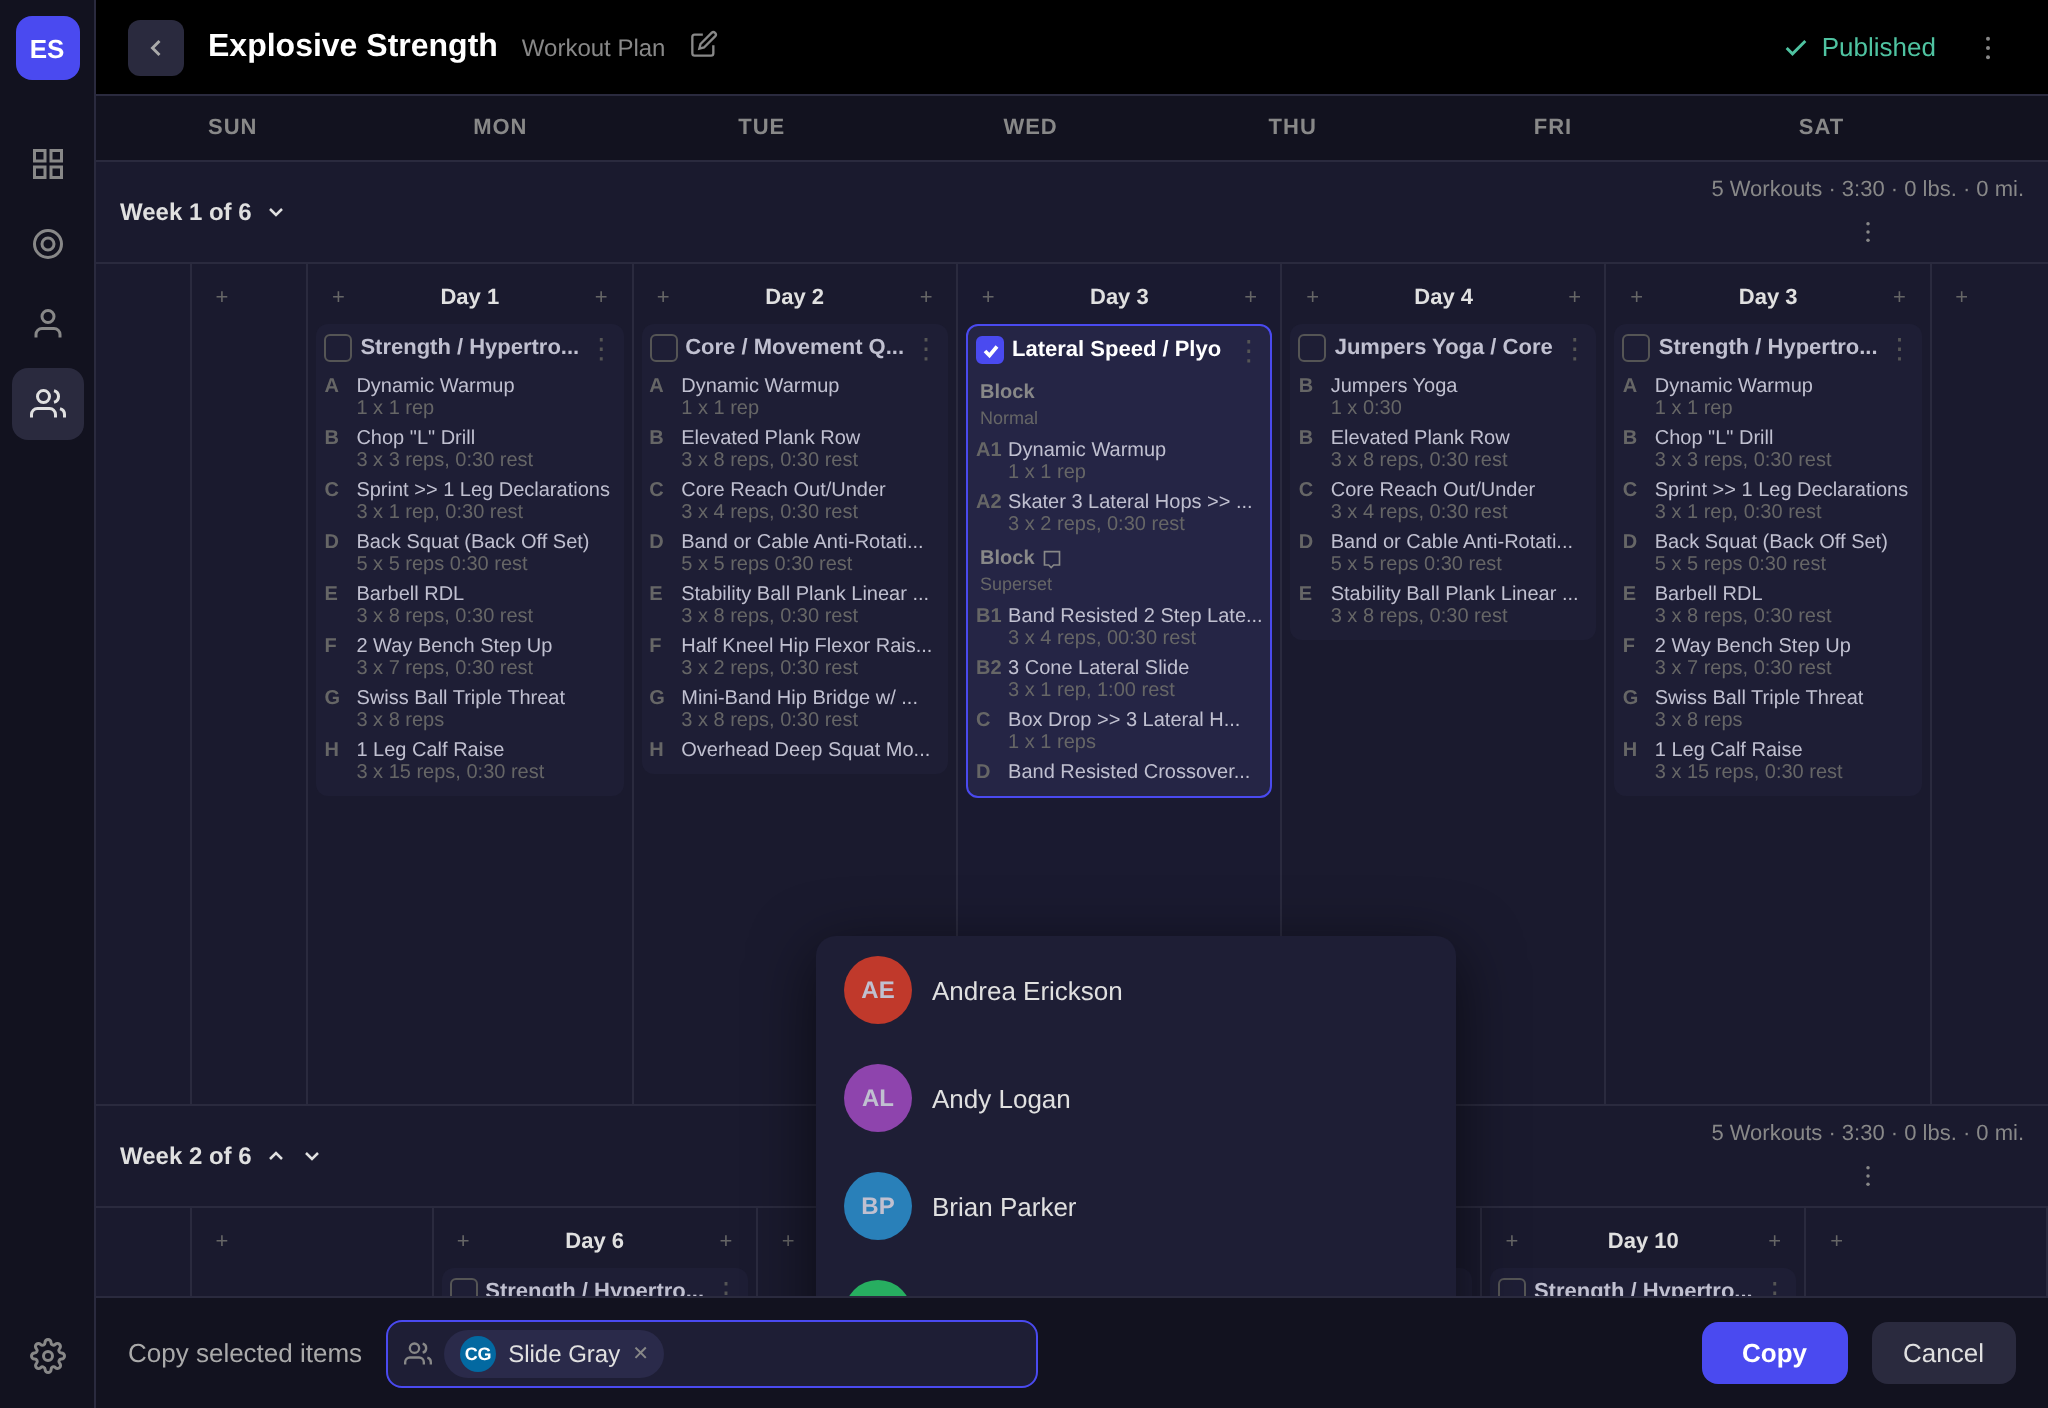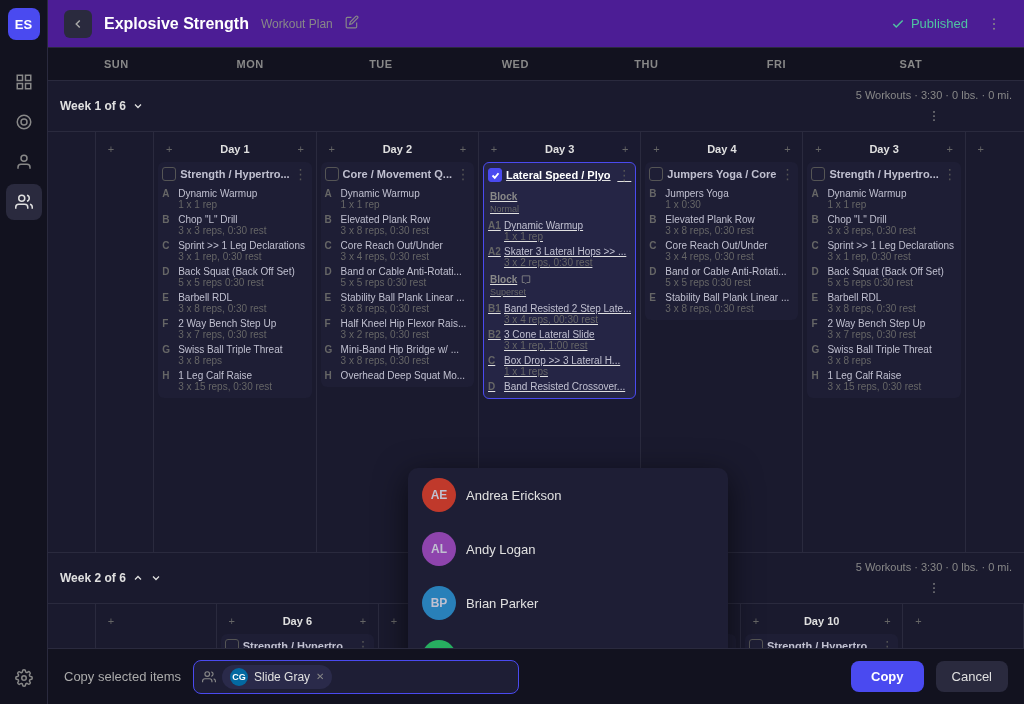--- a/index.html
+++ b/index.html
@@ -60,21 +60,21 @@
     .main {
       flex: 1;
       display: flex;
       flex-direction: column;
       overflow: hidden;
     }
 
     
     .topbar {
       height: 48px;
-      background: #4c1d95;
+      background: #000000;
       display: flex;
       align-items: center;
       padding: 0 16px;
       gap: 12px;
       border-bottom: 1px solid #2a2a3e;
       flex-shrink: 0;
     }
     .back-btn {
       width: 28px;
       height: 28px;
@@ -289,21 +289,20 @@
     .block-sub {
       font-size: 9px;
       color: #666;
       padding: 0 2px 4px;
     }
 
     
     .workout-card.selected {
       background: #252545;
       border: 1px solid #4a4af0;
-      text-decoration: underline;
     }
 
     
     .dropdown-overlay {
       position: absolute;
       top: 420px;
       left: 360px;
       width: 320px;
       background: #1e1e35;
       border-radius: 10px;

